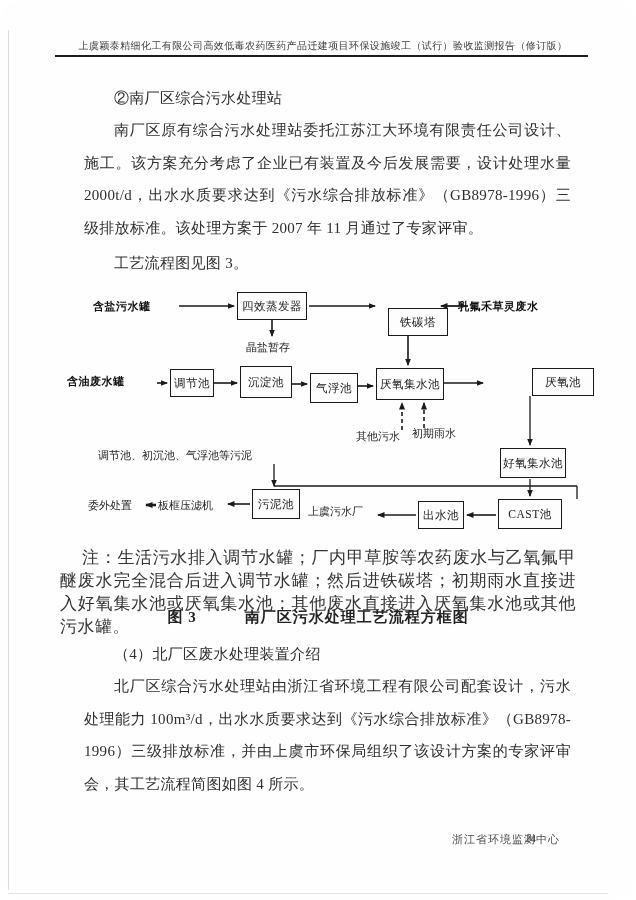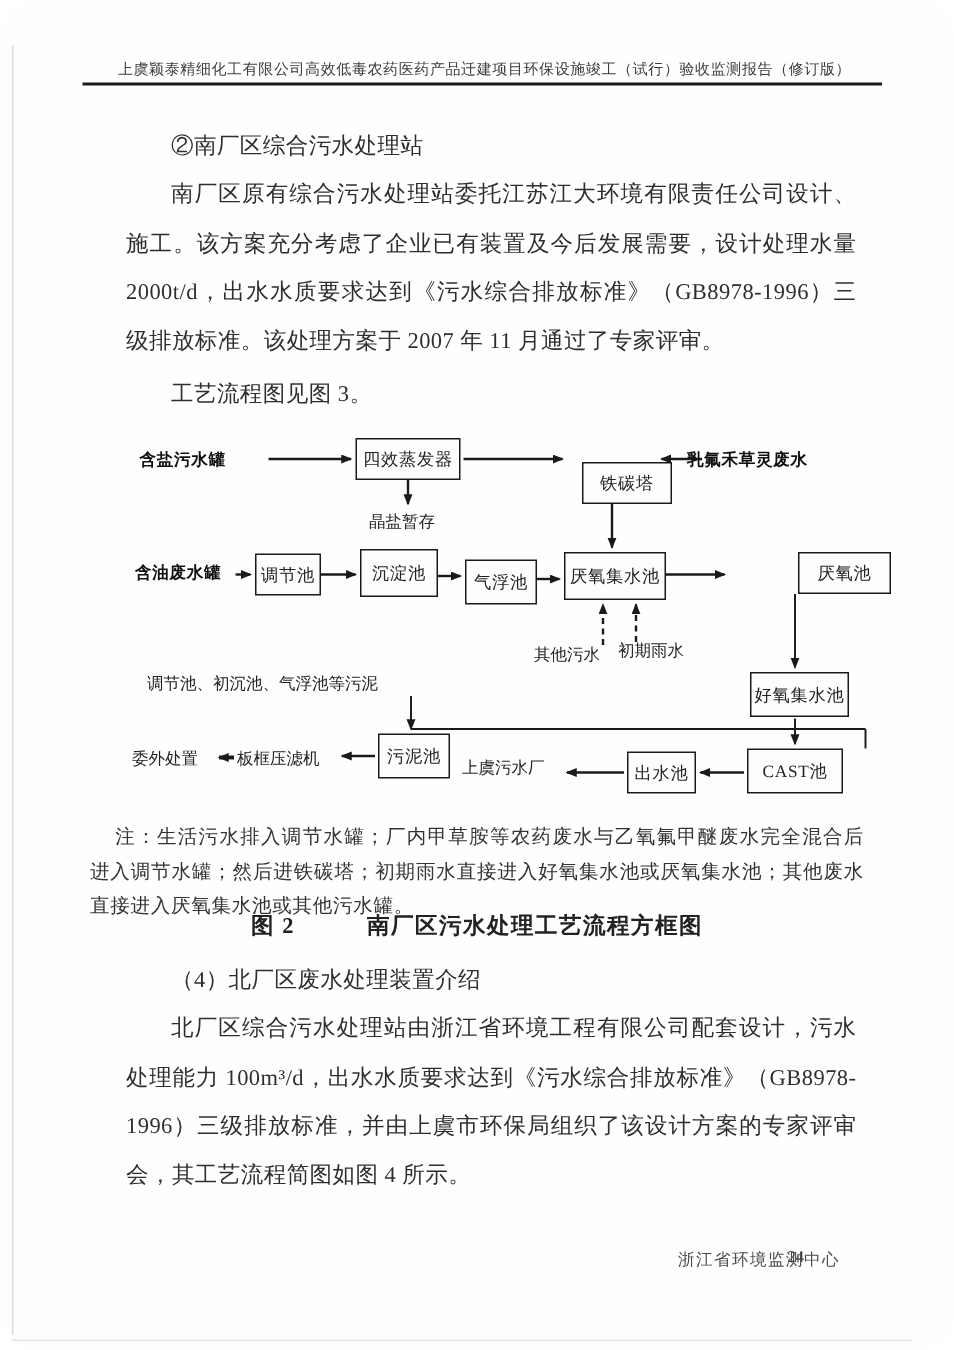--- a/index.html
+++ b/index.html
@@ -36,21 +36,21 @@
     font-size:11.5px; letter-spacing:0.5px; color:#222; white-space:nowrap;
   }
   .fc-label {
     position:absolute; display:flex; align-items:center;
     font-size:11px; color:#222; white-space:nowrap;
   }
   .fc-label.bold { font-weight:bold; font-size:11px; letter-spacing:0.5px; color:#111; }
 
   .note-text {
     position:absolute; top:546px; left:60px; width:516px;
-    font-size:13px; line-height:23px; letter-spacing:0.5px;
+    font-size:17px; line-height:23px; letter-spacing:0.5px;
     text-align:justify; text-indent:1.3em; color:#333;
   }
   .figure-caption {
     position:absolute; top:608px; left:0; width:636px;
     text-align:center; font-weight:bold; font-size:15px; letter-spacing:1px; color:#222;
   }
   .footer-page { position:absolute; top:832px; left:0; width:536px; text-align:right; font-size:11px; color:#3a3a3a; }
   .footer-org  { position:absolute; top:832px; right:76px; font-size:11px; letter-spacing:1px; color:#4a4a4a; }
 </style>
 </head>
@@ -97,40 +97,40 @@
           <polyline points="190,218 168,218" fill="none" stroke="#1a1a1a" stroke-width="1.6" marker-end="url(#arr)"></polyline>
           <polyline points="96,219 86,219" fill="none" stroke="#1a1a1a" stroke-width="2.6" marker-end="url(#arr)"></polyline>
         </g>
     </svg>
     <div id="nodes-layer">
         <div class="fc-label bold" style="left: 33px; top: 11px; width: 84px; height: 18px;">含盐污水罐</div>
         <div class="fc-box" style="left: 177px; top: 6px; width: 70px; height: 28px;">四效蒸发器</div>
         <div class="fc-box" style="left: 318px; top: 22px; width: 60px; height: 28px; margin-left: 10px;">铁碳塔</div>
         <div class="fc-label bold" style="left: 398px; top: 11px; width: 100px; height: 18px;">乳氟禾草灵废水</div>
         <div class="fc-label" style="left: 186px; top: 53px; width: 56px; height: 16px;">晶盐暂存</div>
-        <div class="fc-label bold" style="left: 30px; top: 86px; width: 76px; height: 18px;">含油废水罐</div>
+        <div class="fc-label bold" style="left: 7px; top: 86px; width: 76px; height: 18px;">含油废水罐</div>
         <div class="fc-box" style="left: 110px; top: 83px; width: 44px; height: 28px;">调节池</div>
         <div class="fc-box" style="left: 180px; top: 80px; width: 52px; height: 32px;">沉淀池</div>
         <div class="fc-box" style="left: 250px; top: 87px; width: 48px; height: 30px; font-family: Liberation Mono, monospace;">气浮池</div>
         <div class="fc-box" style="left: 316px; top: 82px; width: 68px; height: 32px;">厌氧集水池</div>
         <div class="fc-box" style="left: 426px; top: 82px; width: 62px; height: 28px; margin-left: 46px;">厌氧池</div>
         <div class="fc-label" style="left: 296px; top: 143px; width: 52px; height: 14px;">其他污水</div>
         <div class="fc-label" style="left: 352px; top: 140px; width: 52px; height: 14px;">初期雨水</div>
         <div class="fc-label" style="left: 38px; top: 162px; width: 192px; height: 15px;">调节池、初沉池、气浮池等污泥</div>
         <div class="fc-box" style="left: 440px; top: 162px; width: 66px; height: 30px;">好氧集水池</div>
         <div class="fc-box" style="left: 192px; top: 203px; width: 48px; height: 30px;">污泥池</div>
         <div class="fc-label" style="left: 98px; top: 212px; width: 66px; height: 15px;">板框压滤机</div>
         <div class="fc-label" style="left: 28px; top: 212px; width: 54px; height: 15px;">委外处置</div>
         <div class="fc-box" style="left: 438px; top: 213px; width: 64px; height: 30px;">CAST池</div>
         <div class="fc-box" style="left: 358px; top: 215px; width: 46px; height: 28px;">出水池</div>
         <div class="fc-label" style="left: 248px; top: 218px; width: 66px; height: 15px;">上虞污水厂</div>
       </div>
   </div>
 
   <div class="note-text">注：生活污水排入调节水罐；厂内甲草胺等农药废水与乙氧氟甲醚废水完全混合后进入调节水罐；然后进铁碳塔；初期雨水直接进入好氧集水池或厌氧集水池；其他废水直接进入厌氧集水池或其他污水罐。</div>
-  <div class="figure-caption">图 2　　　南厂区污水处理工艺流程方框图</div>
+  <div class="figure-caption">图 3　　　南厂区污水处理工艺流程方框图</div>
 
   <div class="body-text indent" style="top:638px;">（4）北厂区废水处理装置介绍</div>
   <div class="body-text indent" style="top:670px;">北厂区综合污水处理站由浙江省环境工程有限公司配套设计，污水处理能力 100m³/d，出水水质要求达到《污水综合排放标准》（GB8978-1996）三级排放标准，并由上虞市环保局组织了该设计方案的专家评审会，其工艺流程简图如图 4 所示。</div>
 
   <div class="footer-page">24</div>
   <div class="footer-org">浙江省环境监测中心</div>
 </div>
 
 </body></html>

